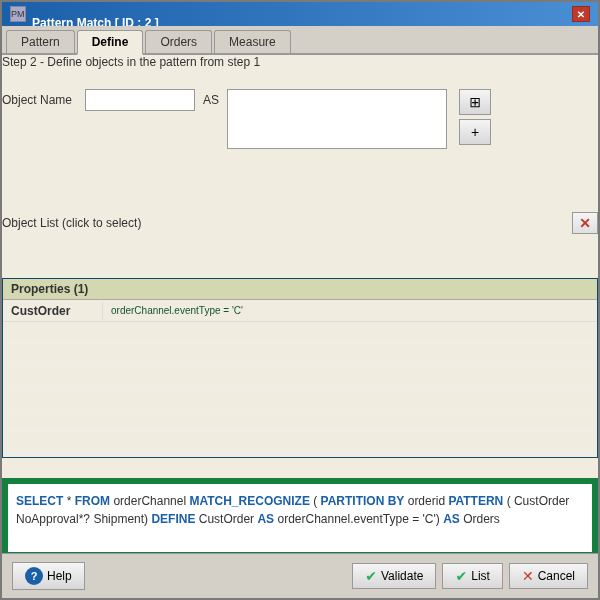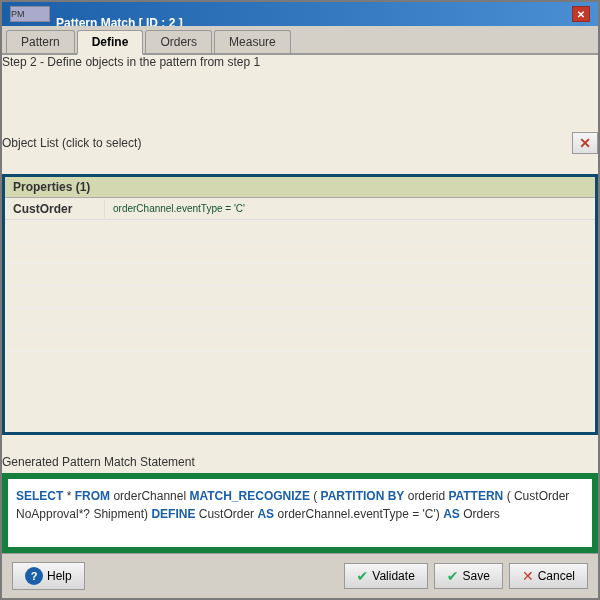--- a/index.html
+++ b/index.html
@@ -32,21 +32,21 @@
       flex-shrink: 0;
     }
 
     .title-bar-left {
       display: flex;
       align-items: center;
       gap: 6px;
     }
 
     .title-icon {
-      width: 40px;
+      width: 16px;
       height: 16px;
       background: #aac;
       border: 1px solid #889;
       font-size: 9px;
       display: flex;
       align-items: center;
       justify-content: flex-start;
       color: #333;
     }
 
@@ -194,24 +194,25 @@
       justify-content: center;
     }
 
     .delete-x {
       color: #c0392b;
       font-size: 14px;
       font-weight: bold;
     }
 
     .properties-table {
-      border: 3px solid #0c4a6e;
+      border: 1px solid #0c4a6e;
       flex: 1;
       overflow: hidden;
       min-height: 180px;
+      margin-top: 24px;
     }
 
     .properties-header {
       background: #d4d8b0;
       padding: 3px 8px;
       font-size: 12px;
       font-weight: bold;
       border-bottom: 1px solid #aaa;
       color: #333;
     }
@@ -367,20 +368,34 @@
     </div>
     <div class="tab">
       <span>Measure</span>
     </div>
   </div>
 
   <div class="content">
 
     <div class="step-text">Step 2 - Define objects in the pattern from step 1</div>
 
+    <div class="object-name-row">
+      <span class="object-name-label">Object Name</span>
+      <input class="object-name-input" type="text" style="">
+      <span class="as-label">AS</span>
+      <textarea class="as-textarea" style=""></textarea>
+      <div class="action-buttons">
+        <button class="action-btn">
+          <span>⊞</span>
+        </button>
+        <button class="action-btn">
+          <span>+</span>
+        </button>
+      </div>
+    </div>
 
     <div class="object-list-header">
       <span class="object-list-label">Object List (click to select)</span>
       <button class="delete-btn">
         <span class="delete-x">✕</span>
       </button>
     </div>
 
     <div class="properties-table">
       <div class="properties-header">Properties (1)</div>
@@ -390,21 +405,20 @@
       </div>
       <div class="empty-row"></div>
       <div class="empty-row"></div>
       <div class="empty-row"></div>
       <div class="empty-row"></div>
       <div class="empty-row"></div>
       <div class="empty-row"></div>
     </div>
 
     <div class="generated-section">
-      <div class="generated-label">Generated Pattern Match Statement</div>
       <div class="sql-box">
         <span class="sql-keyword">SELECT</span>
         <span class="sql-normal"> * </span>
         <span class="sql-keyword">FROM</span>
         <span class="sql-normal"> orderChannel  </span>
         <span class="sql-keyword">MATCH_RECOGNIZE</span>
         <span class="sql-normal"> ( </span>
         <span class="sql-keyword">PARTITION BY</span>
         <span class="sql-normal"> orderid </span>
         <span class="sql-keyword">PATTERN</span>
@@ -427,21 +441,21 @@
       </div>
       <span>Help</span>
     </button>
     <div class="footer-right">
       <button class="footer-btn">
         <span class="validate-icon">✔</span>
         <span>Validate</span>
       </button>
       <button class="footer-btn">
         <span class="save-icon">✔</span>
-        <span>Save</span>
+        <span>List</span>
       </button>
       <button class="footer-btn">
         <span class="cancel-icon">✕</span>
         <span>Cancel</span>
       </button>
     </div>
   </div>
 
 </div>
 

